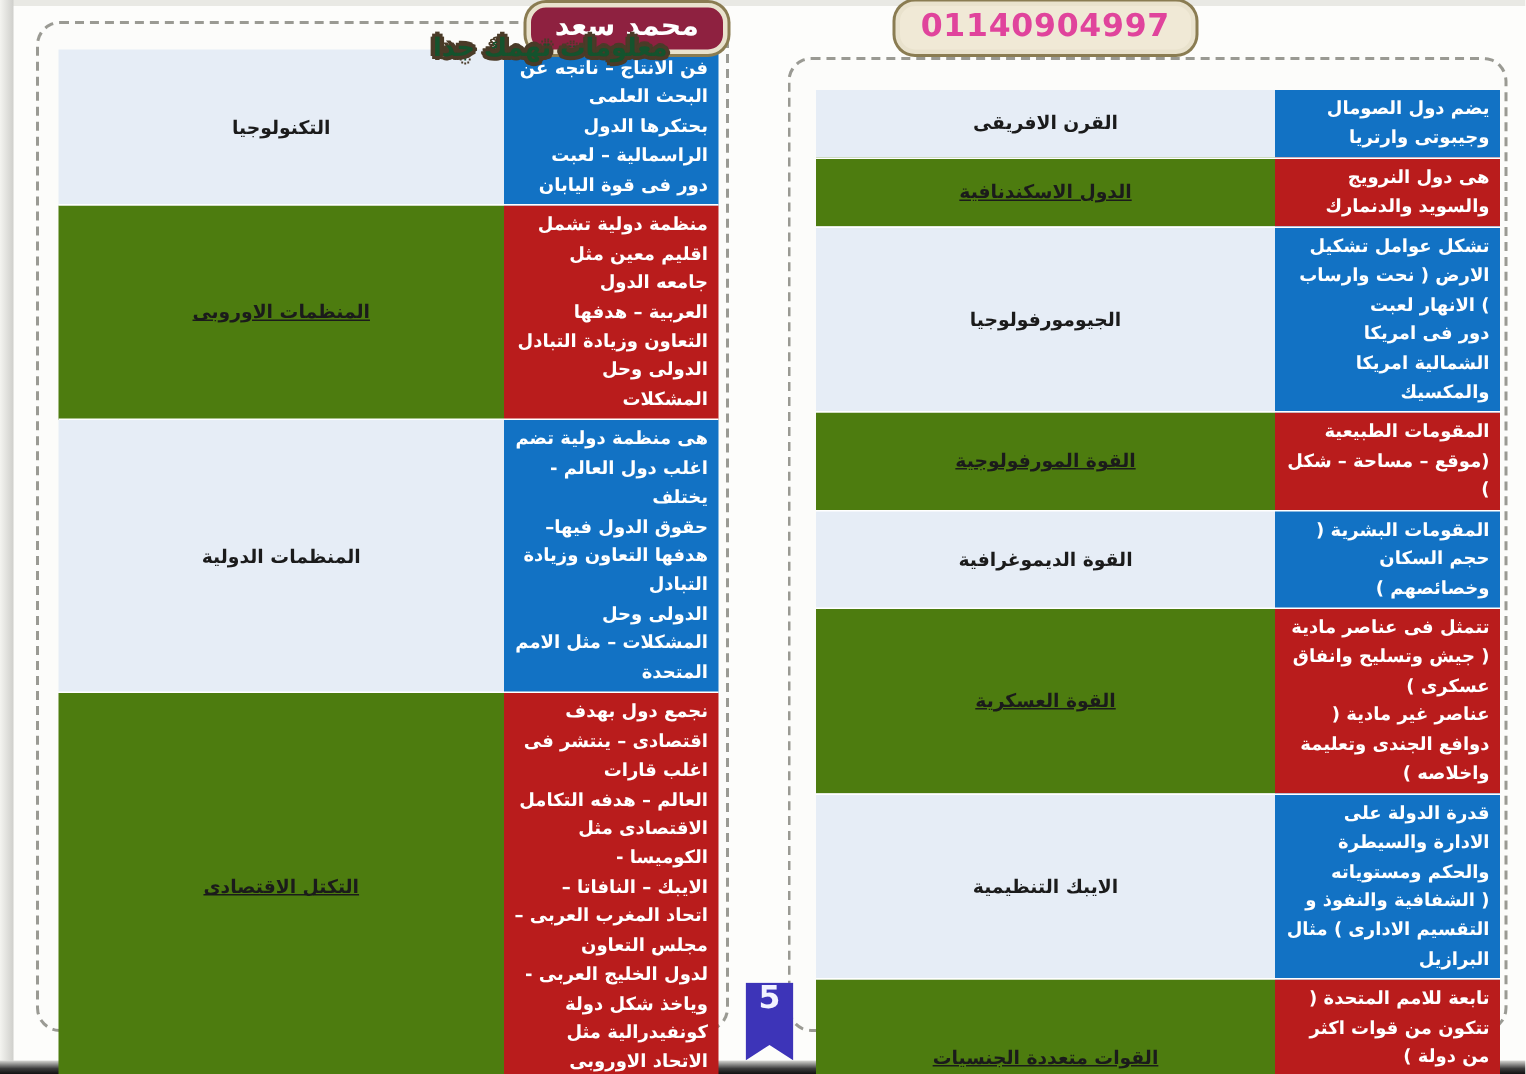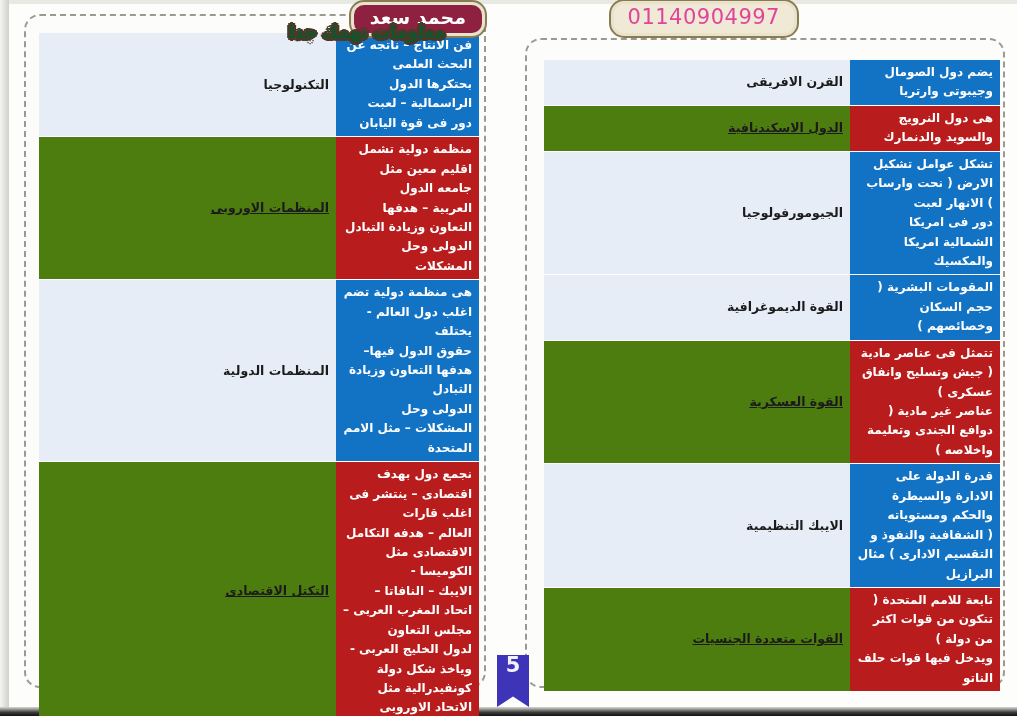--- a/index.html
+++ b/index.html
@@ -68,21 +68,21 @@
     position: absolute;
     right: 18px;
     top: 1px;
     padding: 2px 14px 4px;
     border-radius: 13px;
     background: #f0e9d6;
     border: 3px solid #e9e2cd;
     box-shadow: 0 0 0 2px #8a7c52;
     color: #e0449c;
     font-size: 21px;
-    font-weight: normal;
+    font-weight: bold;
     letter-spacing: 0.5px;
     line-height: 1.1;
     white-space: nowrap;
     direction: ltr;
   }
   .title-banner {
     position: absolute;
     right: 370px;
     top: 22px;
     color: #14532d;
@@ -139,20 +139,21 @@
     vertical-align: middle;
     padding: 3px 7px;
     box-sizing: border-box;
     border-bottom: 1px solid #ffffff;
   }
   .c-term {
     background: #e6edf6;
     color: #1b1b1b;
     font-size: 12.5px;
     font-weight: bold;
+    text-align: center;
     line-height: 1.45;
   }
   .c-term.alt {
     background: #4d7c0f;
     text-decoration: underline;
   }
   .c-def {
     background: #1272c4;
     color: #ffffff;
     font-size: 12px;
@@ -223,20 +224,26 @@
           <td class="c-term alt">الدول الاسكندنافية</td>
         </tr>
         <tr>
           <td class="c-def">
             <span class="ln">تشكل عوامل تشكيل الارض ( نحت وارساب ) الانهار  لعبت</span>
             <span class="ln">دور فى امريكا الشمالية  امريكا والمكسيك</span>
           </td>
           <td class="c-term">الجيومورفولوجيا</td>
         </tr>
         <tr>
+          <td class="c-def alt">
+            <span class="ln">المقومات الطبيعية (موقع – مساحة – شكل )</span>
+          </td>
+          <td class="c-term alt">القوة المورفولوجية</td>
+        </tr>
+        <tr>
           <td class="c-def">
             <span class="ln">المقومات البشرية ( حجم السكان وخصائصهم )</span>
           </td>
           <td class="c-term">القوة الديموغرافية</td>
         </tr>
         <tr>
           <td class="c-def alt">
             <span class="ln">تتمثل فى عناصر مادية ( جيش وتسليح وانفاق عسكرى )</span>
             <span class="ln">عناصر غير مادية ( دوافع الجندى وتعليمة واخلاصه )</span>
           </td>

